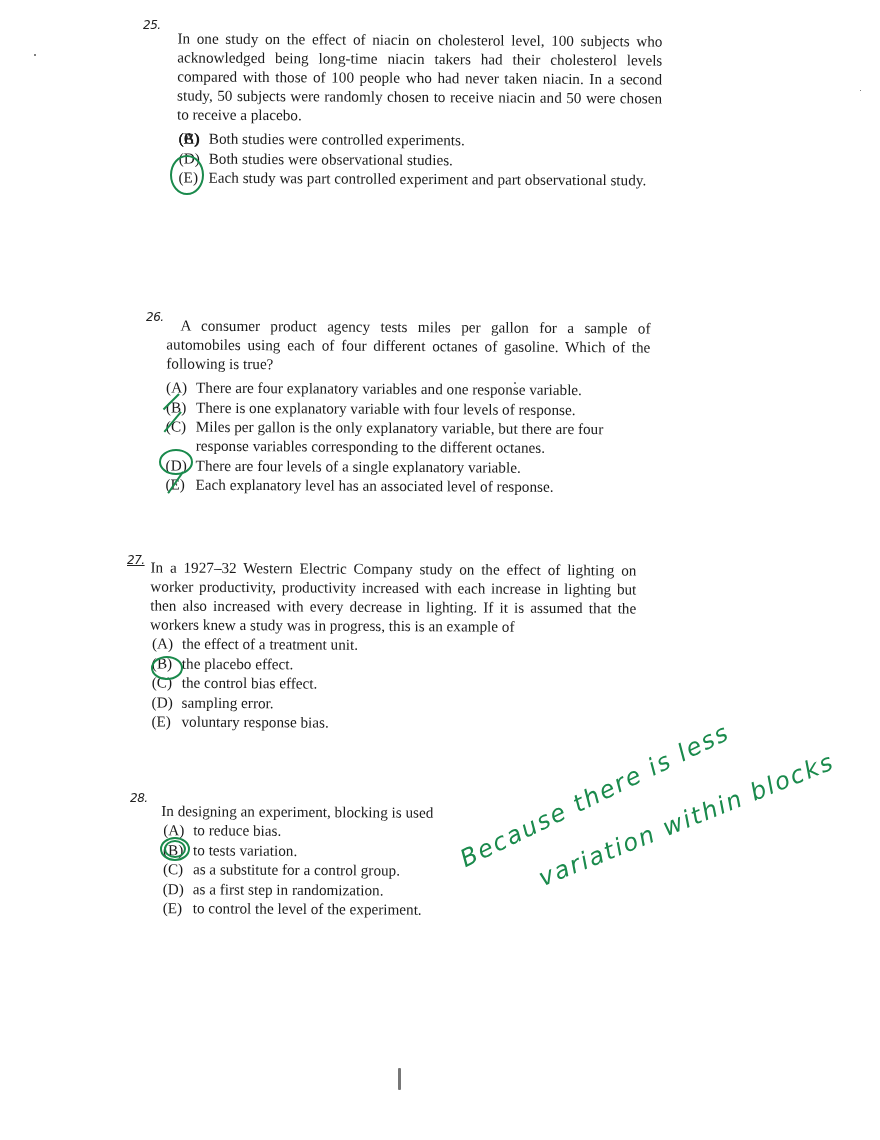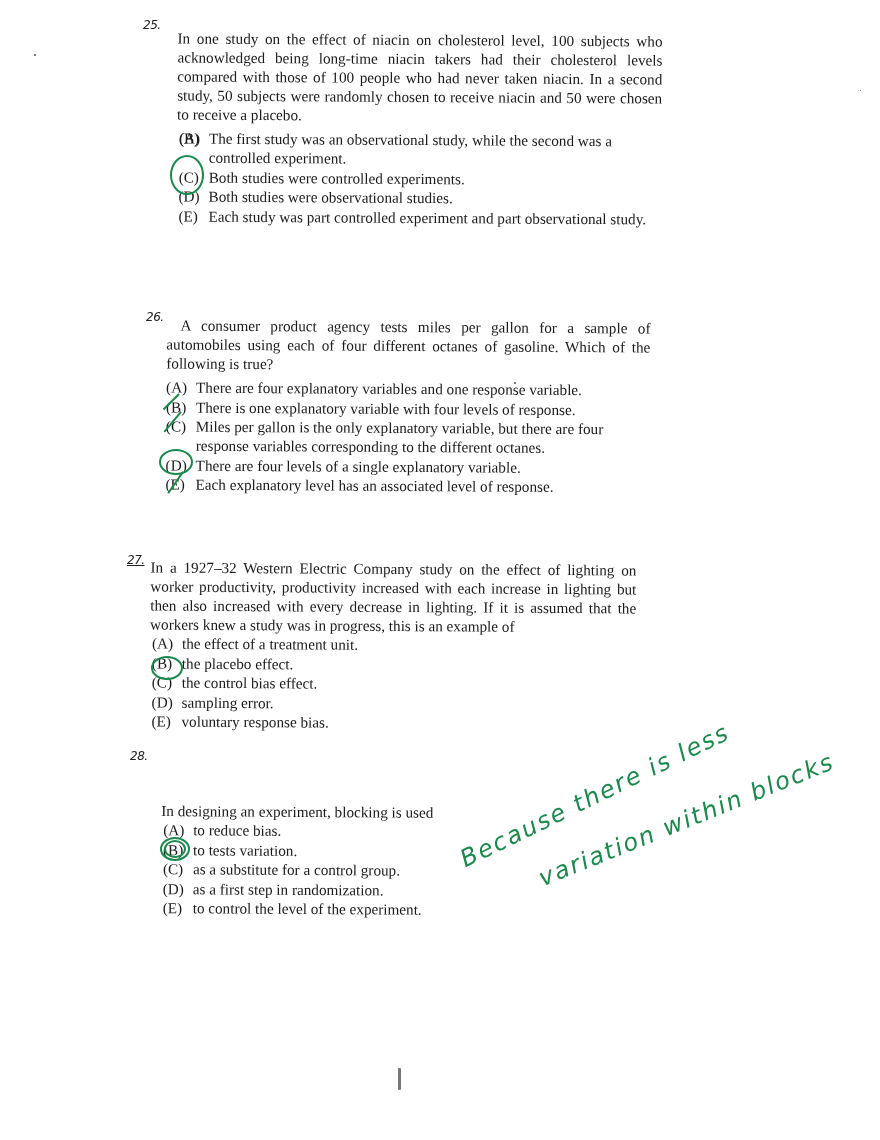--- a/index.html
+++ b/index.html
@@ -31,21 +31,21 @@
   .speck { position: absolute; width: 2px; height: 2px; background: #555; border-radius: 50%; }
 </style>
 </head>
 <body>
 
 <div class="qnum" style="left:143px; top:18px;">25.</div>
 <div class="q" style="left:177px; top:30px; width:485px; transform: rotate(0.35deg);">
   <p class="stem">In one study on the effect of niacin on cholesterol level, 100 subjects who acknowledged being long-time niacin takers had their cholesterol levels compared with those of 100 people who had never taken niacin. In a second study, 50 subjects were randomly chosen to receive niacin and 50 were chosen to receive a placebo.</p>
   <ul class="opts" style="margin-left:2px;">
     <li class="opt"><span class="lab">(A)</span></li>
-    <li class="opt"><span class="lab">(B)</span><span>The first study was an observational study, while the second was a controlled experiment.</span></li>
+    <li class="opt"><span class="lab">(B)</span></li>
     <li class="opt"><span class="lab">(C)</span><span>Both studies were controlled experiments.</span></li>
     <li class="opt"><span class="lab">(D)</span><span>Both studies were observational studies.</span></li>
     <li class="opt"><span class="lab">(E)</span><span>Each study was part controlled experiment and part observational study.</span></li>
   </ul>
 </div>
 <div class="mark-circle" style="left:170px; top:155px; width:30px; height:36px;"></div>
 
 <div class="qnum" style="left:146px; top:310px;">26.</div>
 <div class="q" style="left:166px; top:317px; width:484px; transform: rotate(0.35deg);">
   <p class="stem" style="text-indent:14px;">A consumer product agency tests miles per gallon for a sample of automobiles using each of four different octanes of gasoline. Which of the following is true?</p>
@@ -68,21 +68,21 @@
   <ul class="opts" style="margin-top:0; margin-left:2px;">
     <li class="opt"><span class="lab">(A)</span><span>the effect of a treatment unit.</span></li>
     <li class="opt"><span class="lab">(B)</span><span>the placebo effect.</span></li>
     <li class="opt"><span class="lab">(C)</span><span>the control bias effect.</span></li>
     <li class="opt"><span class="lab">(D)</span><span>sampling error.</span></li>
     <li class="opt"><span class="lab">(E)</span><span>voluntary response bias.</span></li>
   </ul>
 </div>
 <div class="mark-circle" style="left:151px; top:656px; width:28px; height:20px;"></div>
 
-<div class="qnum" style="left:130px; top:749px;">28.</div>
+<div class="qnum" style="left:130px; top:791px;">28.</div>
 <div class="q" style="left:161px; top:802px; width:300px; transform: rotate(0.35deg);">
   <p class="stem" style="text-align:left;">In designing an experiment, blocking is used</p>
   <ul class="opts" style="margin-top:0; margin-left:2px;">
     <li class="opt"><span class="lab">(A)</span><span>to reduce bias.</span></li>
     <li class="opt"><span class="lab">(B)</span><span>to tests variation.</span></li>
     <li class="opt"><span class="lab">(C)</span><span>as a substitute for a control group.</span></li>
     <li class="opt"><span class="lab">(D)</span><span>as a first step in randomization.</span></li>
     <li class="opt"><span class="lab">(E)</span><span>to control the level of the experiment.</span></li>
   </ul>
 </div>

